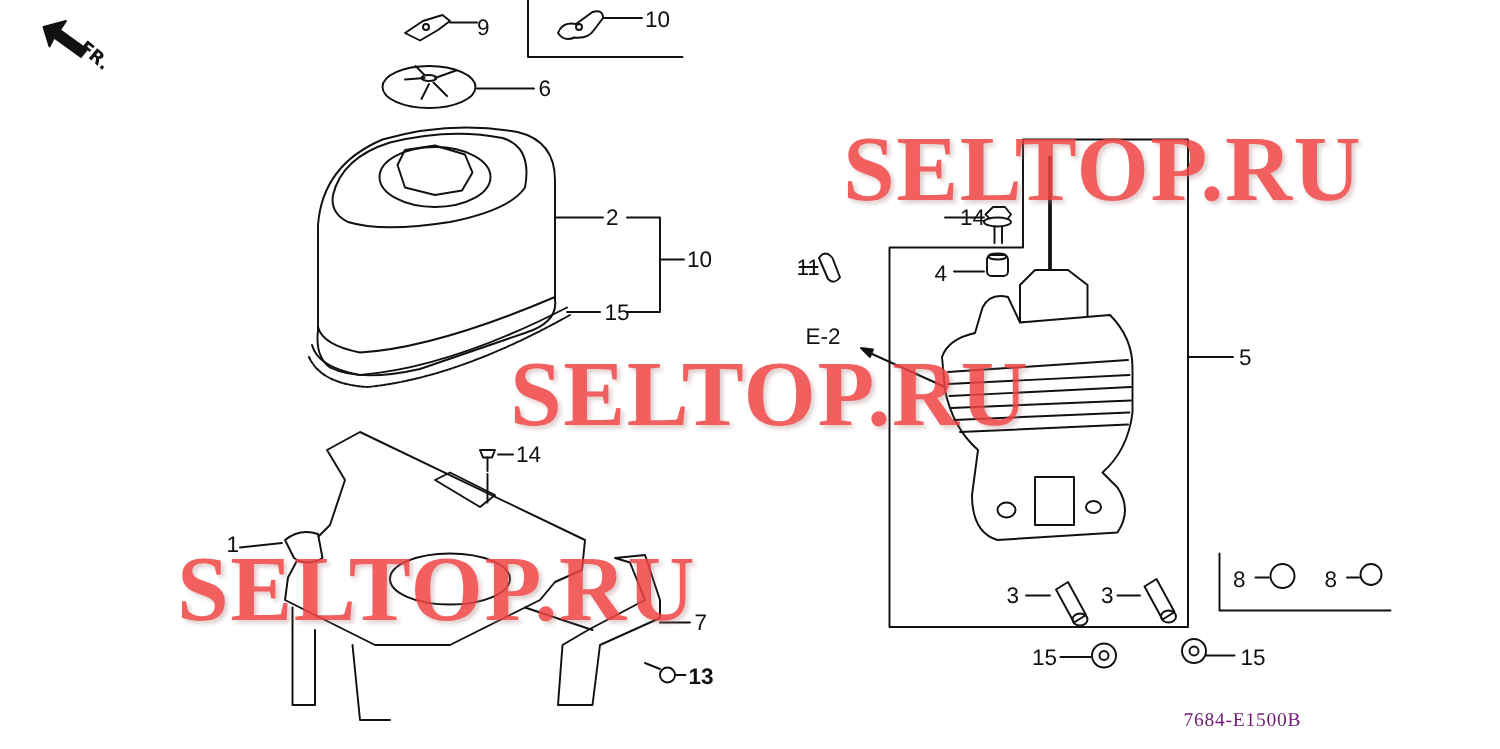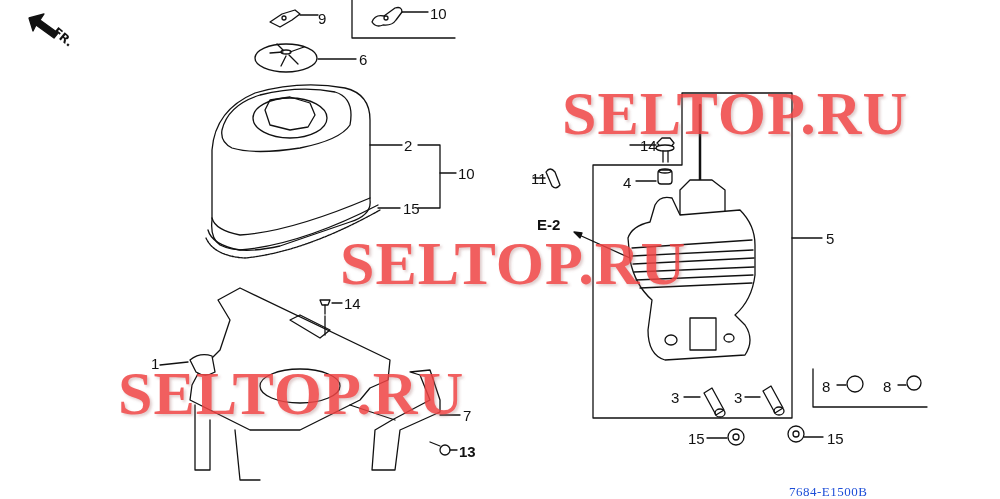--- a/index.html
+++ b/index.html
@@ -1,21 +1,21 @@
 <!DOCTYPE html>
 <html><head>
 <meta charset="utf-8">
 <style>
   html, body { margin:0; padding:0; background:#ffffff; }
   body { width:1000px; height:499px; position:relative; overflow:hidden; font-family:"Liberation Sans", sans-serif; }
   #diagram { position:absolute; left:0; top:0; width:1000px; height:499px; }
   .callout { position:absolute; font-family:"Liberation Sans", sans-serif; font-size:15px; color:#111; line-height:1; }
-  .callout.bold { font-weight:bold;text-align:center; }
+  .callout.bold { font-weight:normal;text-align:center; }
   .fr-label { position:absolute; left:52px; top:30px; font-family:"DejaVu Sans", sans-serif; font-weight:bold; font-size:12px; transform:rotate(40deg); color:#111; }
-  .drawing-no { position:absolute; left:789px; top:484px; font-family:"Liberation Serif", serif; font-size:13px; color:#1d4ed8; letter-spacing:0.5px; }
+  .drawing-no { position:absolute; left:789px; top:472px; font-family:"Liberation Serif", serif; font-size:13px; color:#701a75; letter-spacing:0.5px; }
   .watermark { position:absolute; font-family:"Liberation Serif", serif; font-weight:bold; font-size:62px; color:#ef4444; opacity:0.85; text-shadow:2px 2px 3px rgba(170,120,120,0.45); letter-spacing:1px; }
 </style>
 </head>
 <body>
 
 <svg id="diagram" viewBox="0 0 1000 499" xmlns="http://www.w3.org/2000/svg" fill="none" stroke="#111" stroke-width="1.3" stroke-linejoin="round" stroke-linecap="round">
 
   <g>
     <polygon points="29,18 44,14 40,20 58,33 54,38 36,25 33,31" fill="#111" stroke="#111"></polygon>
   </g>

